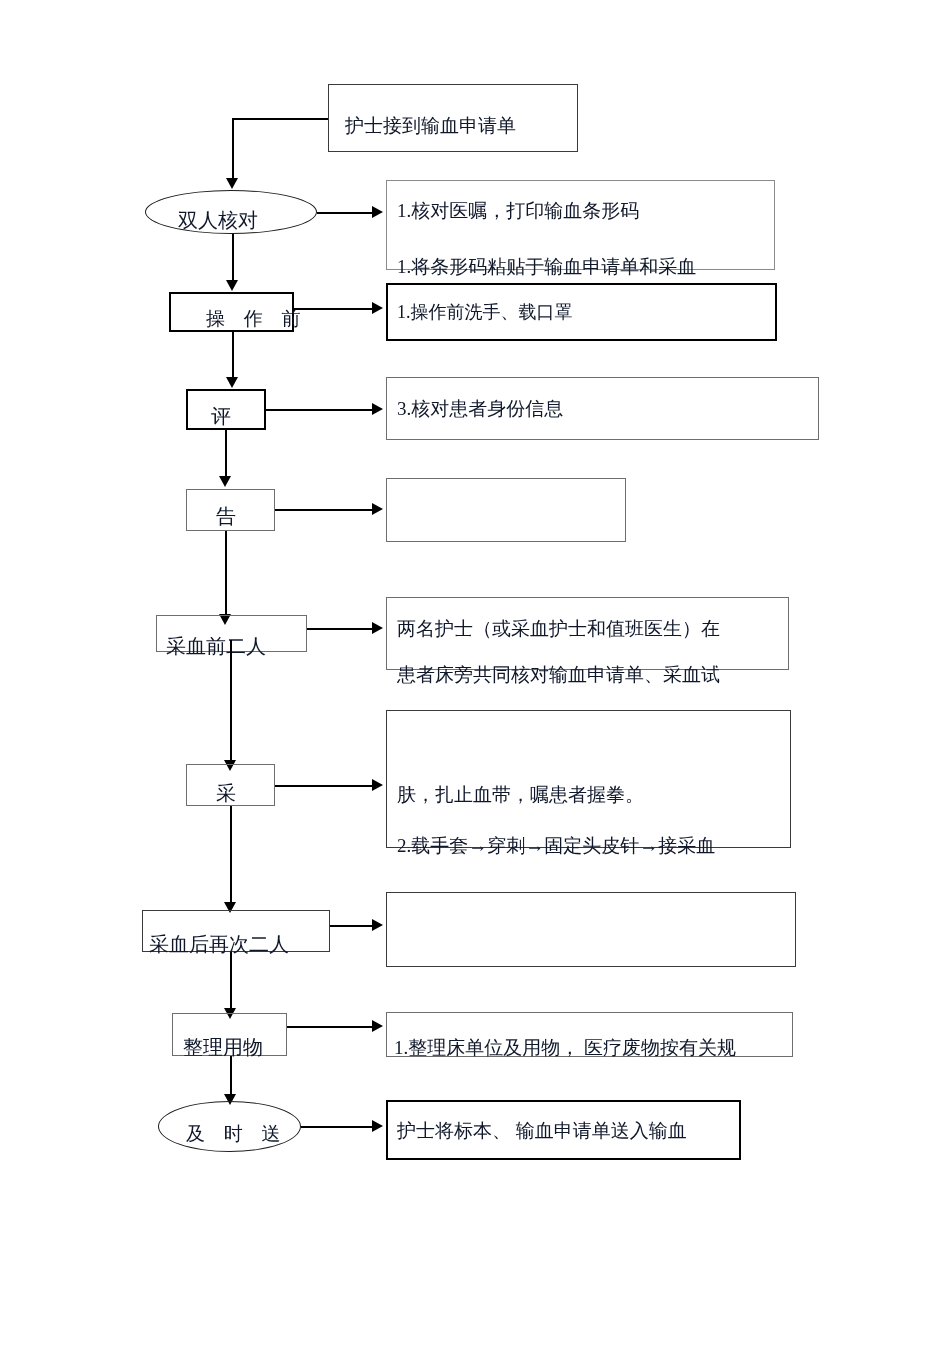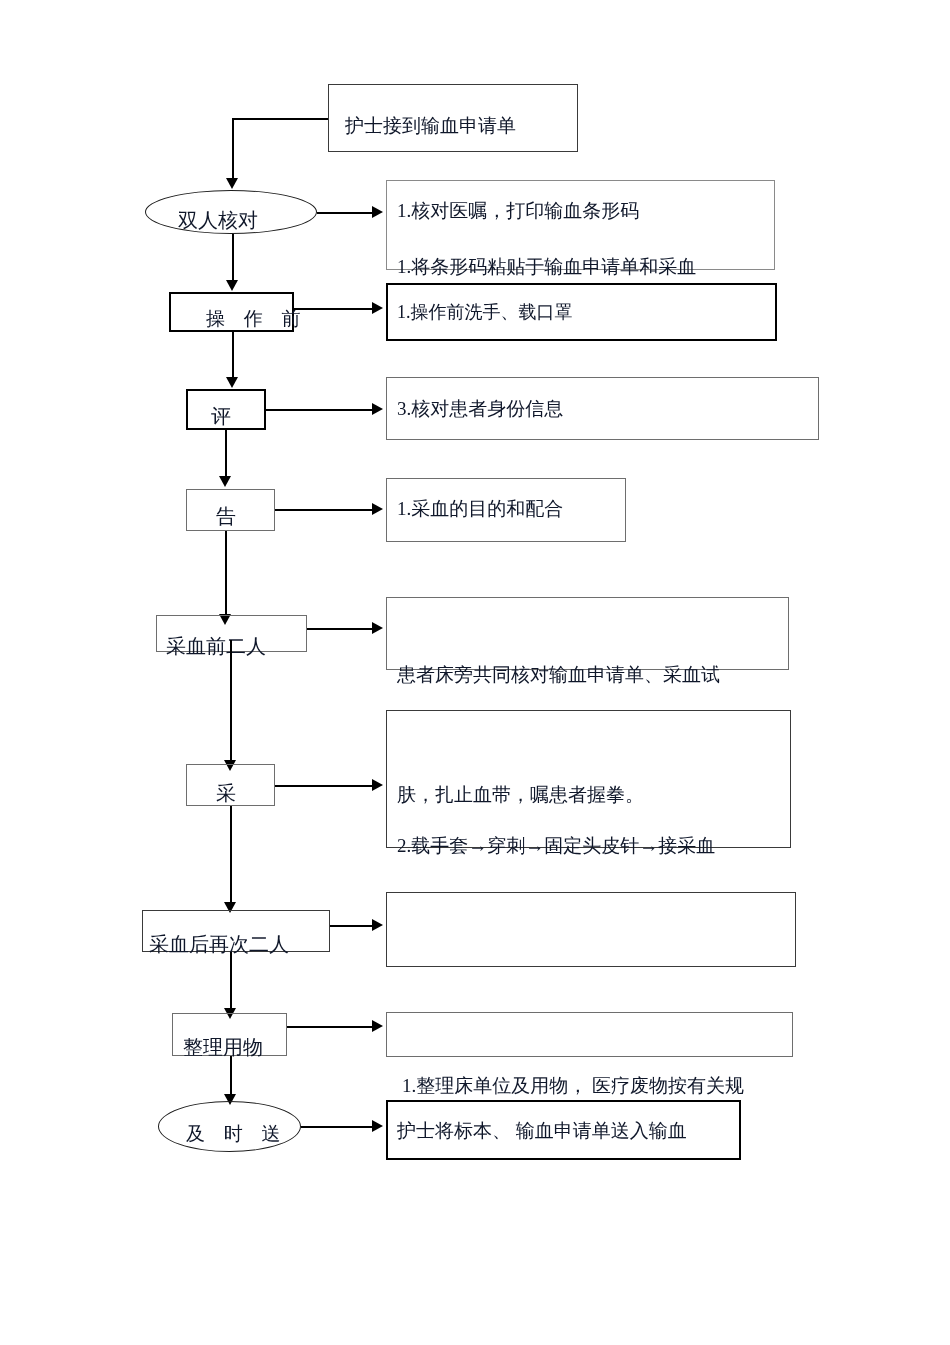--- a/index.html
+++ b/index.html
@@ -141,32 +141,32 @@
   <div class="vline" style="left:225px; top:430px; height:48px;"></div>
   <div class="arrow-d" style="left:219px; top:476px;"></div>
 
   <div class="node rect med-gray" style="left:186px; top:489px; width:89px; height:42px;"></div>
   <div class="nodetext t-step" style="left:216px; top:506px;">告</div>
 
   <div class="hline" style="left:275px; top:509px; width:100px;"></div>
   <div class="arrow-r" style="left:372px; top:503px;"></div>
 
   <div class="node rect med-gray" style="left:386px; top:478px; width:240px; height:64px;"></div>
-  <div class="nodetext t-detail" style="left:397px; top:487px;">1.采血的目的和配合</div>
 
   <div class="vline" style="left:225px; top:531px; height:85px;"></div>
   <div class="arrow-d" style="left:219px; top:614px;"></div>
 
   <div class="node rect med-gray" style="left:156px; top:615px; width:151px; height:37px;"></div>
   <div class="nodetext t-step" style="left:166px; top:636px;">采血前二人</div>
 
   <div class="hline" style="left:307px; top:628px; width:68px;"></div>
   <div class="arrow-r" style="left:372px; top:622px;"></div>
 
   <div class="node rect med-gray" style="left:386px; top:597px; width:403px; height:73px;"></div>
+  <div class="nodetext t-detail" style="left:397px; top:607px;">两名护士（或采血护士和值班医生）在</div>
   <div class="nodetext t-detail" style="left:397px; top:653px;">患者床旁共同核对输血申请单、采血试</div>
 
   <div class="vline" style="left:230px; top:640px; height:122px;"></div>
   <div class="arrow-d" style="left:224px; top:760px;"></div>
 
   <div class="node rect med-gray" style="left:186px; top:764px; width:89px; height:42px;"></div>
   <div class="nodetext t-step" style="left:216px; top:783px;">采</div>
 
   <div class="hline" style="left:275px; top:785px; width:100px;"></div>
   <div class="arrow-r" style="left:372px; top:779px;"></div>
@@ -189,21 +189,21 @@
   <div class="vline" style="left:230px; top:952px; height:60px;"></div>
   <div class="arrow-d" style="left:224px; top:1008px;"></div>
 
   <div class="node rect med-gray" style="left:172px; top:1013px; width:115px; height:43px;"></div>
   <div class="nodetext t-step" style="left:183px; top:1037px;">整理用物</div>
 
   <div class="hline" style="left:287px; top:1026px; width:88px;"></div>
   <div class="arrow-r" style="left:372px; top:1020px;"></div>
 
   <div class="node rect med-gray" style="left:386px; top:1012px; width:407px; height:45px;"></div>
-  <div class="nodetext t-detail" style="left:394px; top:1064px;margin-left:8px;">1.整理床单位及用物， 医疗废物按有关规</div>
+  <div class="nodetext t-detail" style="left:394px; top:1026px;">1.整理床单位及用物， 医疗废物按有关规</div>
 
   <div class="vline" style="left:230px; top:1056px; height:42px;"></div>
   <div class="arrow-d" style="left:224px; top:1094px;"></div>
 
   <div class="node ellipse" style="left:158px; top:1101px; width:143px; height:51px;"></div>
   <div class="nodetext t-step-sp" style="left:186px; top:1124px;">及 时 送</div>
 
   <div class="hline" style="left:301px; top:1126px; width:74px;"></div>
   <div class="arrow-r" style="left:372px; top:1120px;"></div>
 

